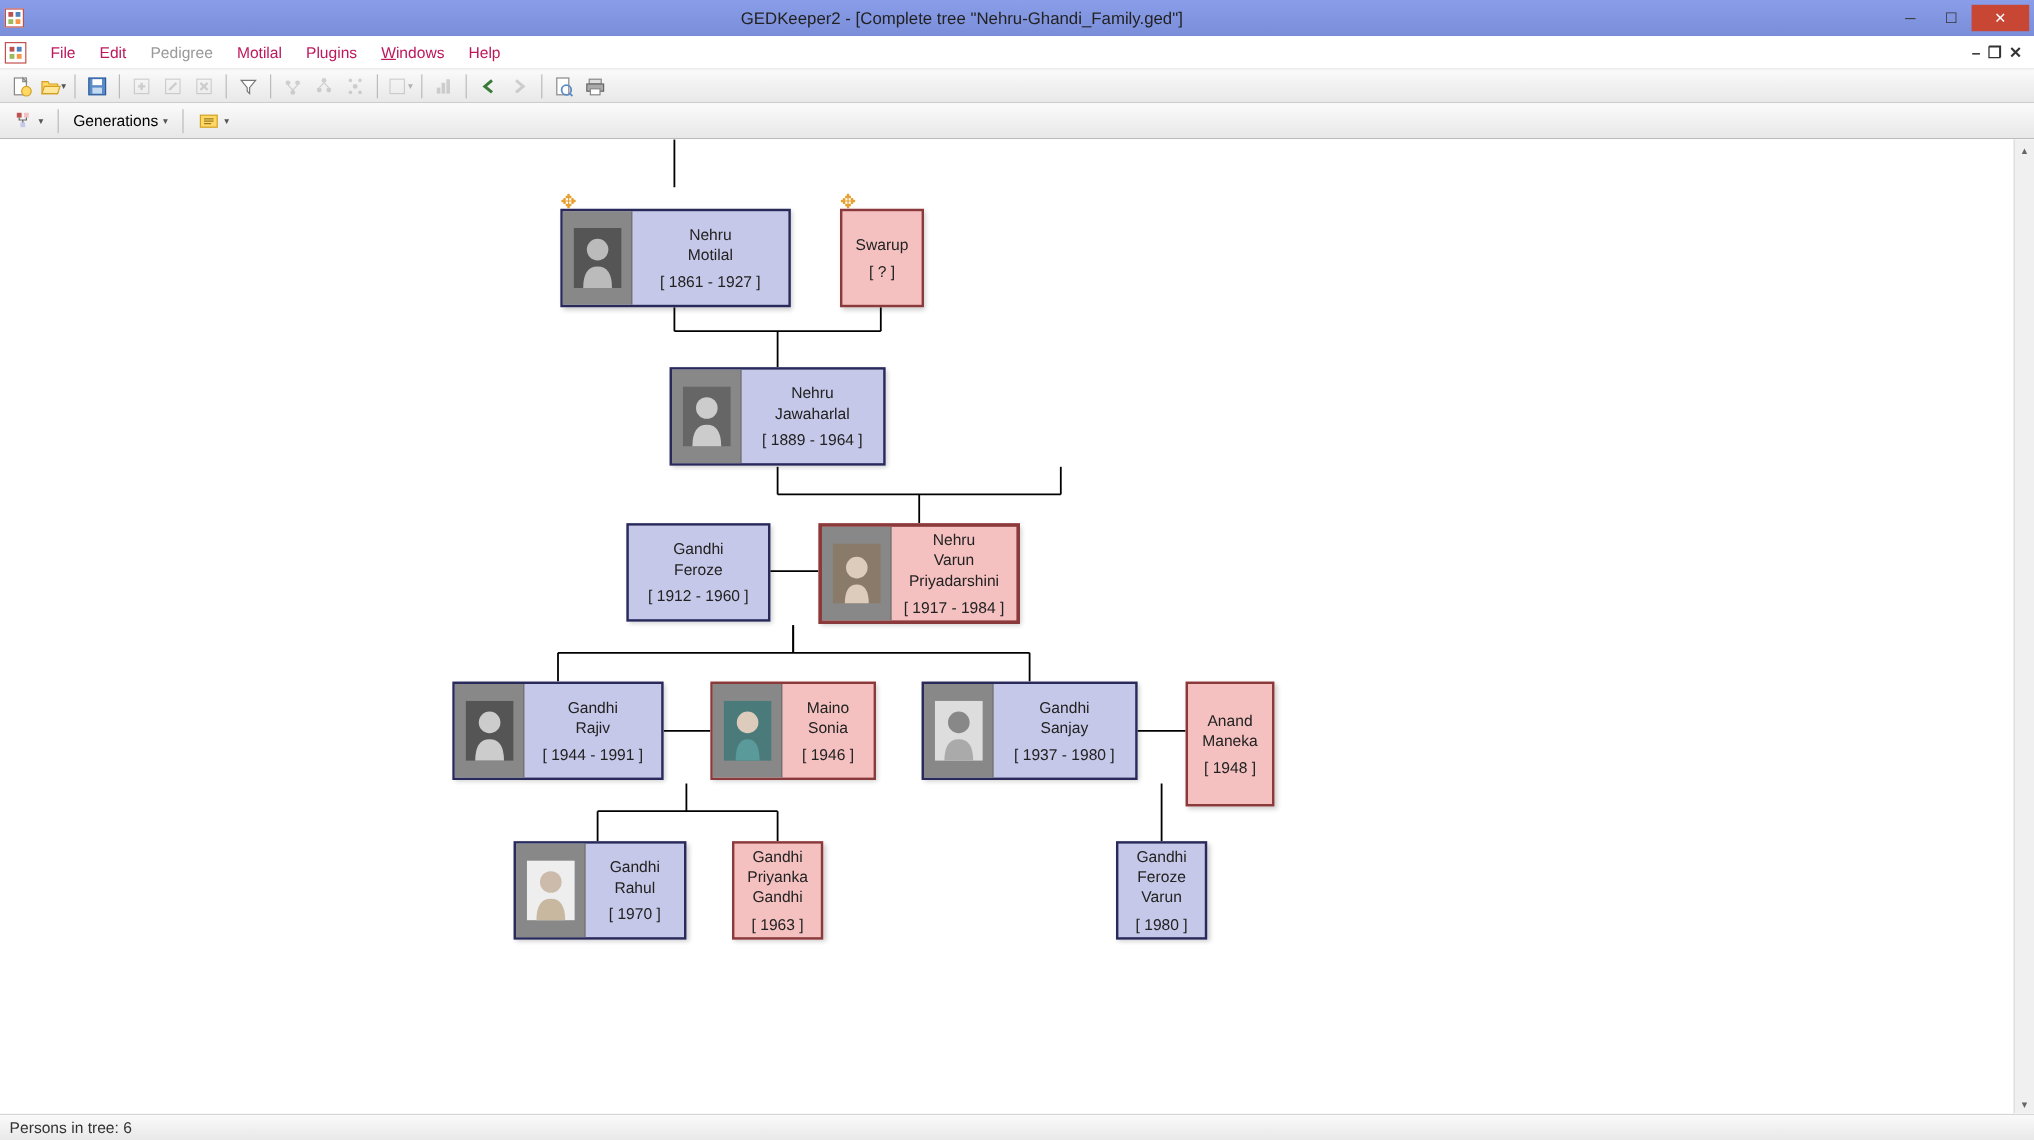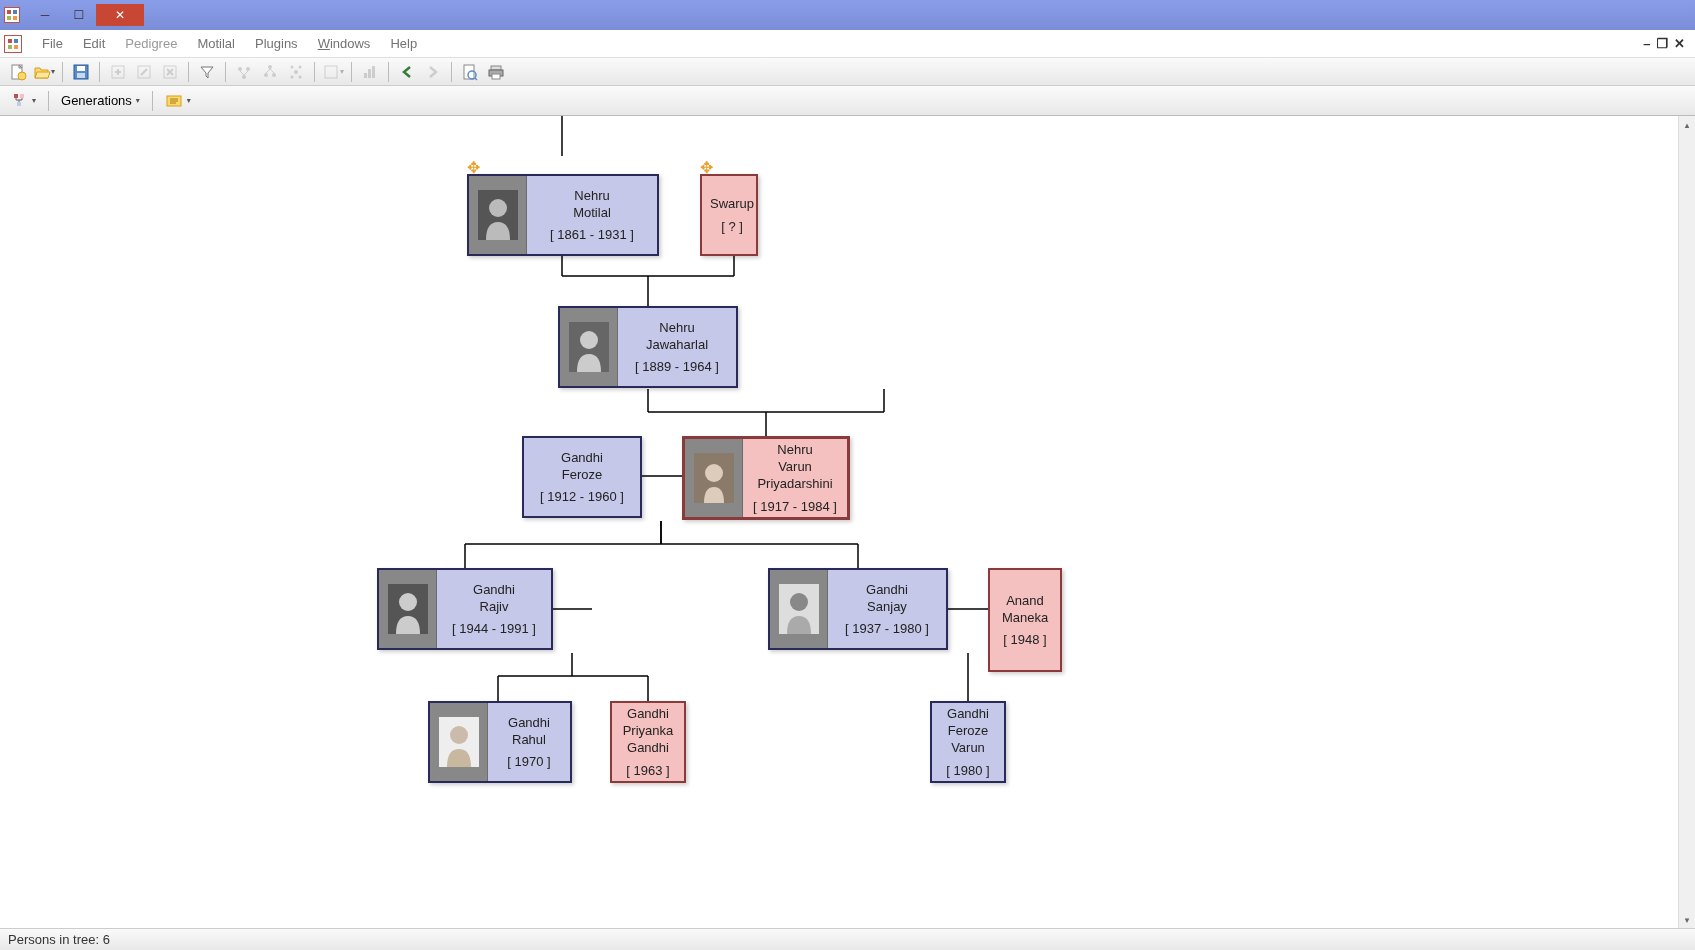--- a/index.html
+++ b/index.html
@@ -10,21 +10,21 @@
 .titlebar-icon { width: 16px; height: 16px; margin-right: 8px; background: #fff; border: 1px solid #c0504d; display: flex; align-items: center; justify-content: center; font-size: 9px; }
 .titlebar-title { flex: 1; text-align: center; font-size: 14px; color: #222; }
 .titlebar-buttons { display: flex; gap: 0; }
 .win-btn { width: 34px; height: 22px; display: flex; align-items: center; justify-content: center; cursor: pointer; font-size: 12px; }
 .win-btn.close { background: #c74634; color: #fff; width: 48px; }
 .win-btn:not(.close) { color: #333; }
 
 
 .menubar { height: 28px; background: #fff; display: flex; align-items: center; padding: 0 4px; border-bottom: 1px solid #e0e0e0; }
 .menu-icon { width: 18px; height: 18px; margin-right: 10px; background: #fff; border: 1px solid #c0504d; display: flex; align-items: center; justify-content: center; font-size: 8px; }
-.menu-item { padding: 4px 10px; cursor: pointer; color: #737373; }
+.menu-item { padding: 4px 10px; cursor: pointer; color: #be185d; }
 .menu-item.disabled { color: #999; }
 .menu-item .underline { text-decoration: underline; }
 .menubar-right { margin-left: auto; display: flex; gap: 6px; padding-right: 6px; }
 .menubar-right span { cursor: pointer; font-size: 13px; color: #333; font-weight: bold; }
 
 
 .toolbar { height: 28px; background: linear-gradient(to bottom, #fafafa, #e8e8e8); border-bottom: 1px solid #ccc; display: flex; align-items: center; padding: 0 6px; gap: 2px; }
 .tb-btn { width: 24px; height: 24px; display: flex; align-items: center; justify-content: center; cursor: pointer; border-radius: 2px; }
 .tb-btn.disabled { opacity: 0.4; cursor: default; }
 .tb-sep { width: 1px; height: 20px; background: #bbb; margin: 0 4px; }
@@ -69,20 +69,21 @@
 
 <div class="titlebar">
   <div class="titlebar-icon">
     <svg width="12" height="12" viewBox="0 0 12 12">
         <rect x="1" y="1" width="4" height="4" fill="#c0504d"></rect>
         <rect x="7" y="1" width="4" height="4" fill="#4f81bd"></rect>
         <rect x="1" y="7" width="4" height="4" fill="#9bbb59"></rect>
         <rect x="7" y="7" width="4" height="4" fill="#f79646"></rect>
       </svg>
   </div>
+  <div class="titlebar-title">GEDKeeper2 - [Complete tree "Nehru-Ghandi_Family.ged"]</div>
   <div class="titlebar-buttons">
     <div class="win-btn">─</div>
     <div class="win-btn">☐</div>
     <div class="win-btn close">✕</div>
   </div>
 </div>
 
 <div class="menubar">
   <div class="menu-icon">
     <svg width="12" height="12" viewBox="0 0 12 12">
@@ -288,24 +289,24 @@
     <div class="person male" style="left:467px; top:58px; width:192px; height:82px;">
       <div class="photo">
           <svg width="40" height="50" viewBox="0 0 40 50">
             <rect width="40" height="50" fill="#555"></rect>
             <circle cx="20" cy="18" r="9" fill="#bbb"></circle>
             <path d="M8 50 Q8 32 20 32 Q32 32 32 50 Z" fill="#bbb"></path>
           </svg>
         </div>
       <div class="info">
         <div class="name"><span>Nehru</span><br><span>Motilal</span></div>
-        <div class="dates">[ 1861 - 1931 ]</div>
-      </div>
-    </div>
-    <div class="person female" style="left:700px; top:58px; width:58px; height:82px;">
+        <div class="dates">[ 1861 - 1927 ]</div>
+      </div>
+    </div>
+    <div class="person female" style="left:700px; top:58px; width:70px; height:82px;">
       <div class="info">
         <div class="name"><span>Swarup</span></div>
         <div class="dates">[ ? ]</div>
       </div>
     </div>
 
     <div class="person male" style="left:558px; top:190px; width:180px; height:82px;">
       <div class="photo">
           <svg width="40" height="50" viewBox="0 0 40 50">
             <rect width="40" height="50" fill="#666"></rect>
@@ -343,20 +344,33 @@
       <div class="photo">
           <svg width="40" height="50" viewBox="0 0 40 50">
             <rect width="40" height="50" fill="#555"></rect>
             <circle cx="20" cy="18" r="9" fill="#ccc"></circle>
             <path d="M8 50 Q8 32 20 32 Q32 32 32 50 Z" fill="#ccc"></path>
           </svg>
         </div>
       <div class="info">
         <div class="name"><span>Gandhi</span><br><span>Rajiv</span></div>
         <div class="dates">[ 1944 - 1991 ]</div>
+      </div>
+    </div>
+    <div class="person female" style="left:592px; top:452px; width:138px; height:82px;">
+      <div class="photo">
+          <svg width="40" height="50" viewBox="0 0 40 50">
+            <rect width="40" height="50" fill="#4a7a7a"></rect>
+            <circle cx="20" cy="18" r="9" fill="#dcb"></circle>
+            <path d="M10 50 Q10 32 20 32 Q30 32 30 50 Z" fill="#5a9a9a"></path>
+          </svg>
+        </div>
+      <div class="info">
+        <div class="name"><span>Maino</span><br><span>Sonia</span></div>
+        <div class="dates">[ 1946 ]</div>
       </div>
     </div>
     <div class="person male" style="left:768px; top:452px; width:180px; height:82px;">
       <div class="photo">
           <svg width="40" height="50" viewBox="0 0 40 50">
             <rect width="40" height="50" fill="#ddd"></rect>
             <circle cx="20" cy="18" r="9" fill="#888"></circle>
             <path d="M8 50 Q8 32 20 32 Q32 32 32 50 Z" fill="#aaa"></path>
           </svg>
         </div>

